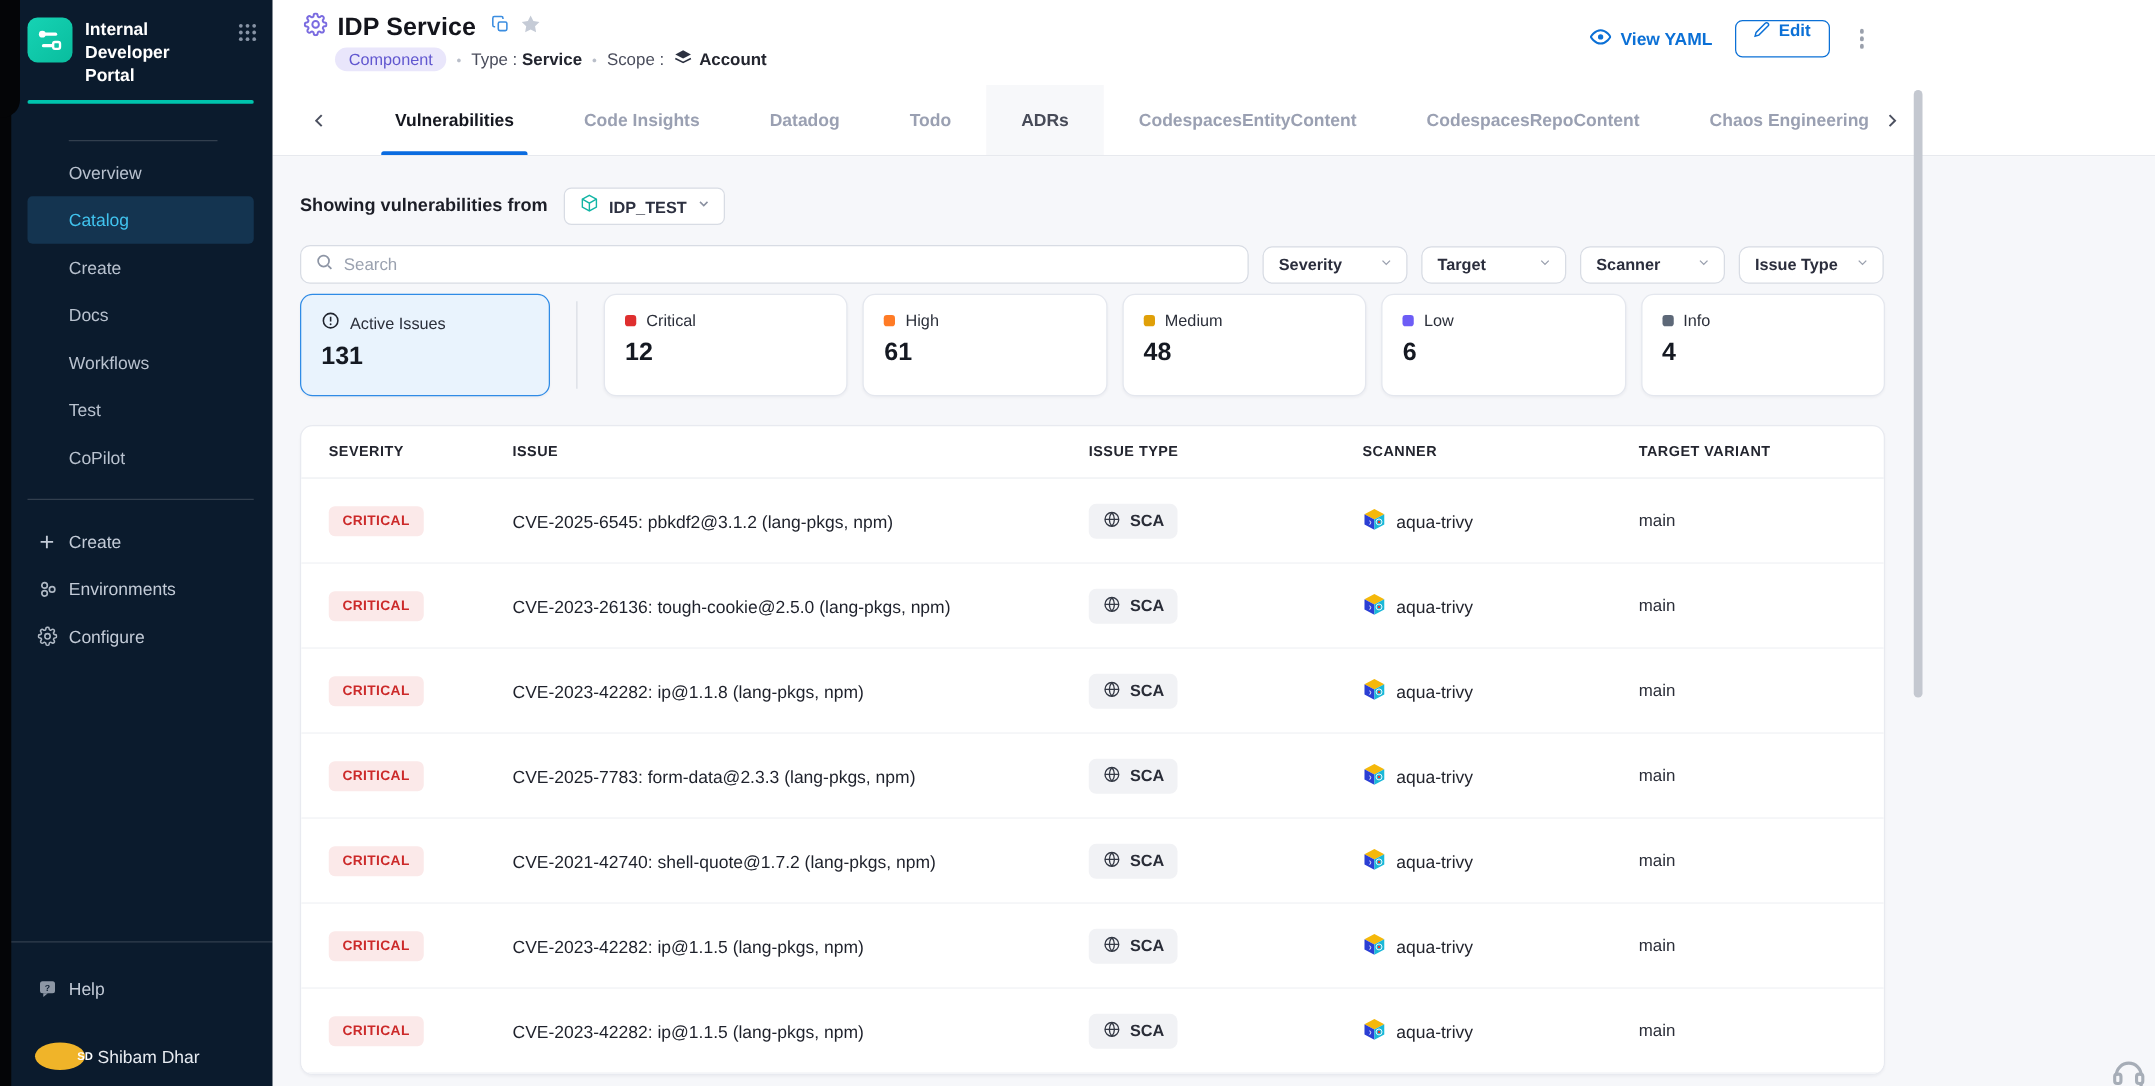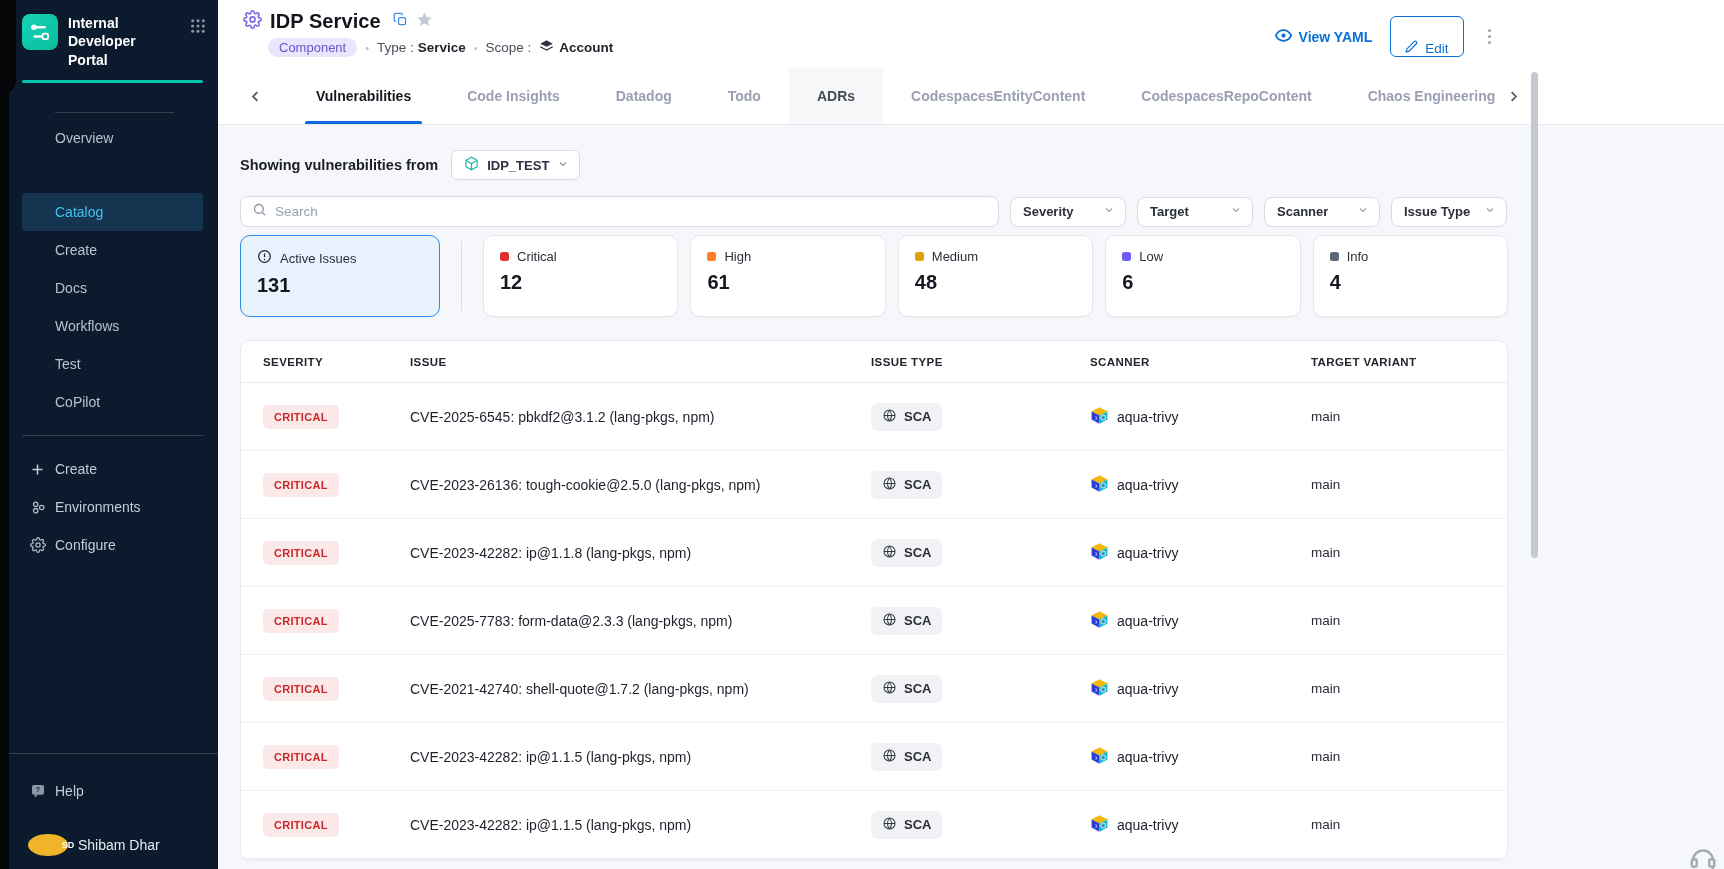--- a/index.html
+++ b/index.html
@@ -19,21 +19,21 @@
                background:linear-gradient(135deg,#16d3b4,#09bd9e); display:flex; align-items:center; justify-content:center; }
   .logo-title { margin-left:10px; color:#fff; font-size:14px; font-weight:700; line-height:1.32; width:110px; }
   .grid-icon { margin-left:auto; margin-top:4px; cursor:pointer; }
   .teal-line { margin:11px 15px 0 22px; height:3px; background:#00c4ad; border-radius:2px; }
   .side-divider { border-top:1px solid rgba(255,255,255,.16); }
   .div-top { margin:29px 44px 0 55px; }
   .div-mid { margin:14px 15px 0 22px; }
   .nav { margin-top:6px; }
   .nav-item { height:38px; margin:0 15px 0 22px; display:flex; align-items:center; padding-left:33px;
               color:#b9c2cf; font-size:14px; border-radius:4px; cursor:pointer; }
-  .nav-item.active { background:#143450; color:#41c3ee;margin-top:36px; }
+  .nav-item.active { background:#143450; color:#41c3ee; }
   .side-sec { margin-top:14px; }
   .side-sec .row { height:38px; display:flex; align-items:center; padding-left:30px; color:#c3cbd7; font-size:14px; cursor:pointer; }
   .side-sec .row .ic { width:25px; display:flex; align-items:center; }
   .sidebar-bottom { position:absolute; left:0; right:0; bottom:0; }
   .div-bot { margin:0 0 0 0; border-top:1px solid rgba(255,255,255,.16); }
   .help-row { height:30px; margin:22px 0 0 0; display:flex; align-items:center; padding-left:30px; color:#c3cbd7; font-size:14px; cursor:pointer; }
   .help-row .ic { width:25px; display:flex; align-items:center; }
   .user-row { height:30px; margin:24px 0 9px 0; display:flex; align-items:center; padding-left:28px; cursor:pointer; }
   .avatar { width:22px; height:22px; border-radius:50%; background:#f0b429; color:#fff; font-size:9px; font-weight:800;
             display:flex; align-items:center; justify-content:center; flex:none;padding-left:40px; }
@@ -46,22 +46,22 @@
   .title-row { position:absolute; left:25px; top:10px; display:flex; align-items:center; gap:8px; }
   .page-title { font-size:20px; font-weight:700; color:#14151c; letter-spacing:.1px; }
   .meta-row { position:absolute; left:50px; top:38px; display:flex; align-items:center; gap:8px; font-size:13.5px; color:#4a4d5c; }
   .kind-pill { background:#e9e6fb; color:#6157cf; font-size:13px; padding:2px 11px; border-radius:12px; }
   .dotsep::before { content:"•"; color:#b9bec9; font-size:11px; }
   .meta-label { color:#4a4d5c; }
   .meta-value { color:#23252f; font-weight:700; }
   .scope-val { display:flex; align-items:center; gap:5px; }
   .header-actions { position:absolute; right:227px; top:16px; display:flex; align-items:center; gap:18px; }
   .view-yaml { display:flex; align-items:center; gap:7px; color:#0b70d6; font-size:14px; font-weight:700; cursor:pointer; }
-  .edit-btn { display:flex; align-items:flex-end; gap:7px; border:1px solid #0b70d6; color:#0b70d6; background:#fff;
-              font-size:13.5px; font-weight:400; border-radius:6px; height:41px; padding:0 14px; cursor:pointer;
+  .edit-btn { display:flex; align-items:flex-start; gap:7px; border:1px solid #0b70d6; color:#0b70d6; background:#fff;
+              font-size:13.5px; font-weight:700; border-radius:6px; height:30px; padding:0 14px; cursor:pointer;
               font-family:inherit; }
   .kebab { display:flex; flex-direction:column; gap:2.5px; padding:4px 6px; cursor:pointer; }
   .kebab i { width:3.5px; height:3.5px; border-radius:50%; background:#9aa0ac; }
 
   
   .tab-bar { position:relative; height:57px; background:#fff; border-bottom:1px solid #e7e9ee; display:flex; align-items:stretch; }
   .tab-chevron { position:absolute; top:0; height:100%; display:flex; align-items:center; cursor:pointer; }
   .chev-left { left:30px; } .chev-right { left:1288px; }
   .tabs-strip { position:absolute; left:70px; top:0; height:100%; width:1218px; overflow:hidden; display:flex; white-space:nowrap; }
   .tab { position:relative; display:flex; align-items:center; padding:0 28px; font-size:14px; font-weight:600;

